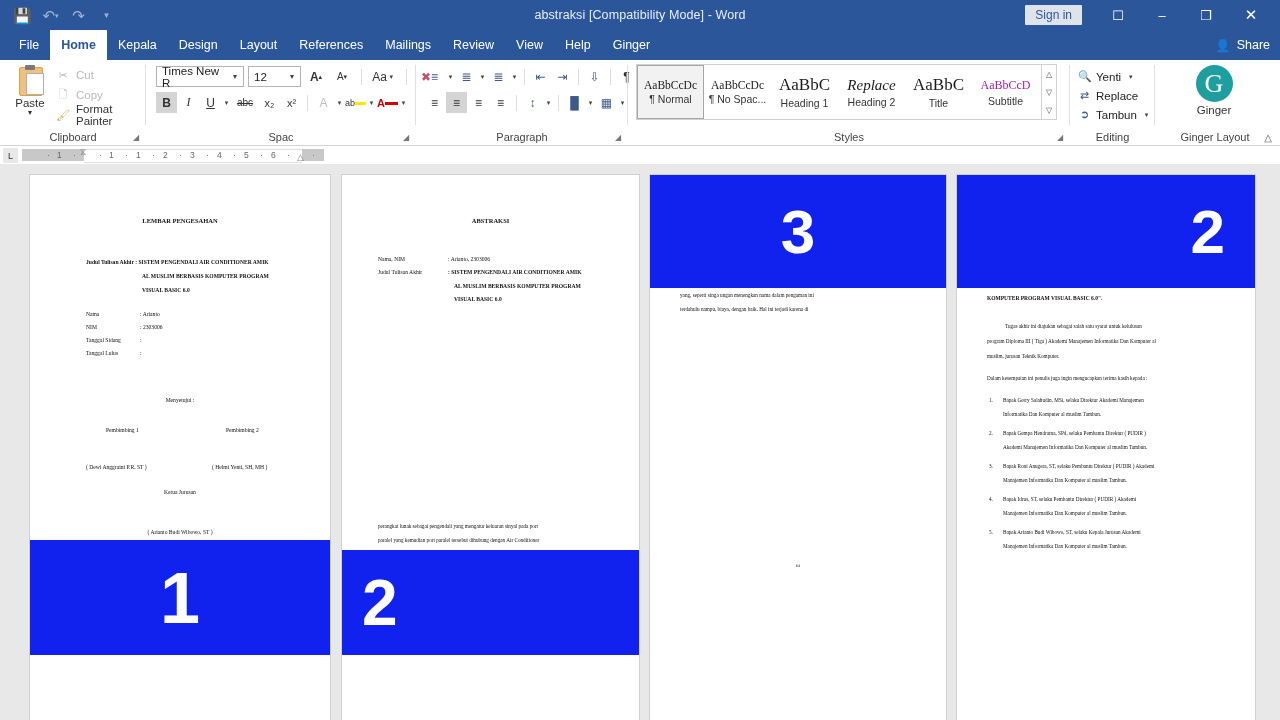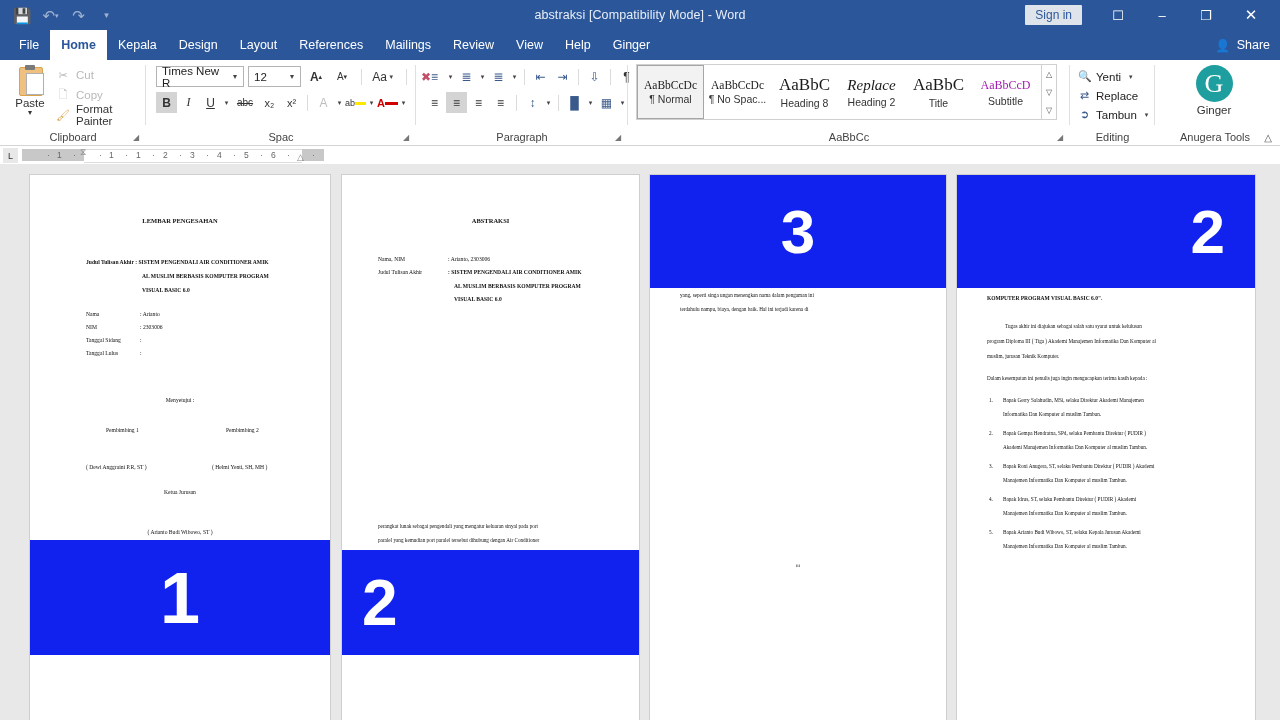--- a/index.html
+++ b/index.html
@@ -342,41 +342,41 @@
           <div class="sty sel">
             <div class="pv" style="font-size: 11.5px;">AaBbCcDc</div>
             <div class="nm">¶ Normal</div>
           </div>
           <div class="sty">
             <div class="pv" style="font-size: 11.5px;">AaBbCcDc</div>
             <div class="nm">¶ No Spac...</div>
           </div>
           <div class="sty">
             <div class="pv" style="font-size: 17px;">AaBbC</div>
-            <div class="nm">Heading 8</div>
+            <div class="nm">Heading 1</div>
           </div>
           <div class="sty">
             <div class="pv" style="font-size: 15px; font-style: italic;">Replace</div>
             <div class="nm">Heading 2</div>
           </div>
           <div class="sty">
             <div class="pv" style="font-size: 17px;">AaBbC</div>
             <div class="nm">Title</div>
           </div>
           <div class="sty">
             <div class="pv" style="font-size: 12px; color: #a21caf;">AaBbCcD</div>
             <div class="nm">Subtitle</div>
           </div>
         </div>
       <div class="styscroll">
         <span>△</span>
         <span>▽</span>
         <span>▽</span>
       </div>
-      <div class="gl">AaBbCc</div>
+      <div class="gl">Styles</div>
       <div class="dlg">◢</div>
       <div class="sep"></div>
     </div>
 
     <div class="grp" id="g-edit">
       <div class="erw">
         <div class="er">
           <span class="ei">🔍</span>
           <span>Yenti</span>
           <span class="tinycar">▾</span>
@@ -393,21 +393,21 @@
       </div>
       <div class="gl">Editing</div>
       <div class="sep"></div>
     </div>
 
     <div class="grp" id="g-ging">
       <div class="ginger">
         <div class="gcirc">G</div>
         <div class="lb">Ginger</div>
       </div>
-      <div class="gl">Anugera Tools</div>
+      <div class="gl">Ginger Layout</div>
     </div>
 
     <div class="collapse">△</div>
   </div>
 
   <div class="hruler">
     <div class="tabsel">L</div>
     <div class="rulerstrip" id="hruler-host" style="width:300px;">
         <div class="rs-seg rs-gray" style="left: 0px; width: 62px;"></div>
         <div class="rs-seg rs-white" style="left: 62px; width: 218px;"></div>

